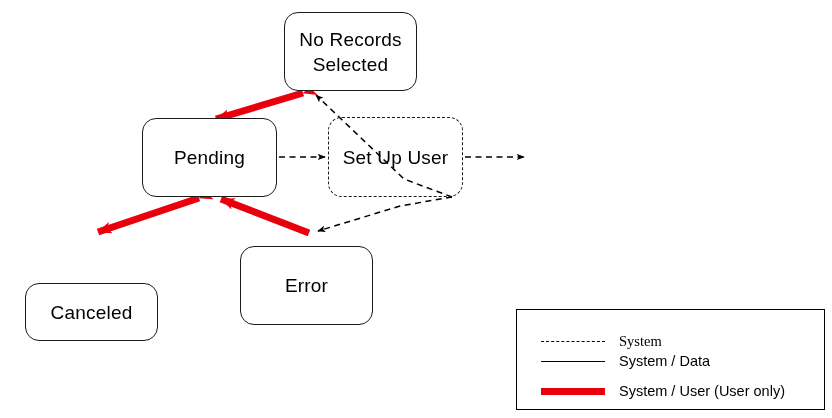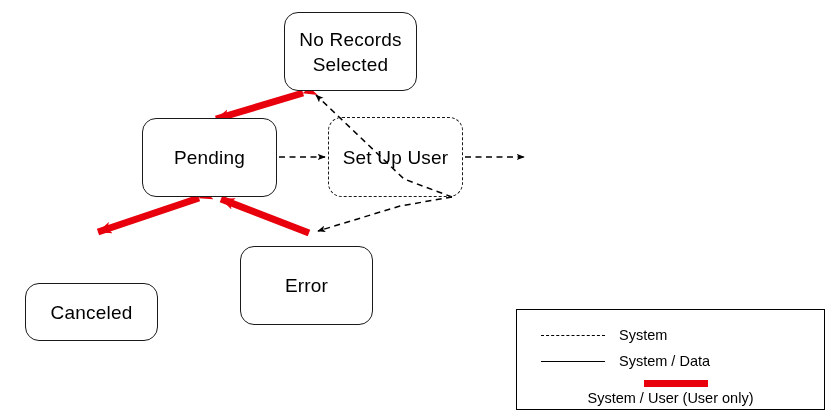--- a/index.html
+++ b/index.html
@@ -64,23 +64,23 @@
     z-index: 4;
   }
   .legend-row {
     position: absolute;
     left: 0;
     width: 100%;
     height: 30px;
     display: flex;
     align-items: center;
   }
-  .legend-row.r0 { top: 10px; }
+  .legend-row.r0 { top: 16px; font-family: Liberation Serif, serif; }
   .legend-row.r1 { top: 36px; }
-  .legend-row.r2 { top: 66px; flex-direction: column; }
+  .legend-row.r2 { top: 66px; }
   .swatch {
     width: 64px;
     margin-left: 24px;
     margin-right: 14px;
     display: flex;
     align-items: center;
     justify-content: center;
     height: 14px;
   }
   .swatch .line-dashed {

